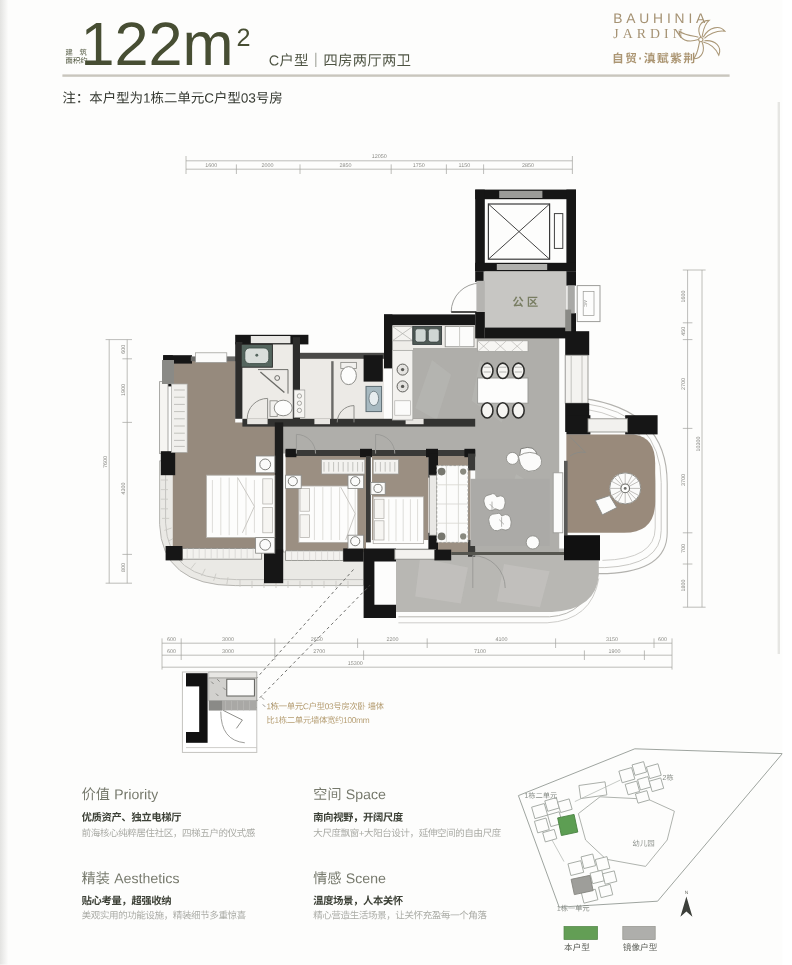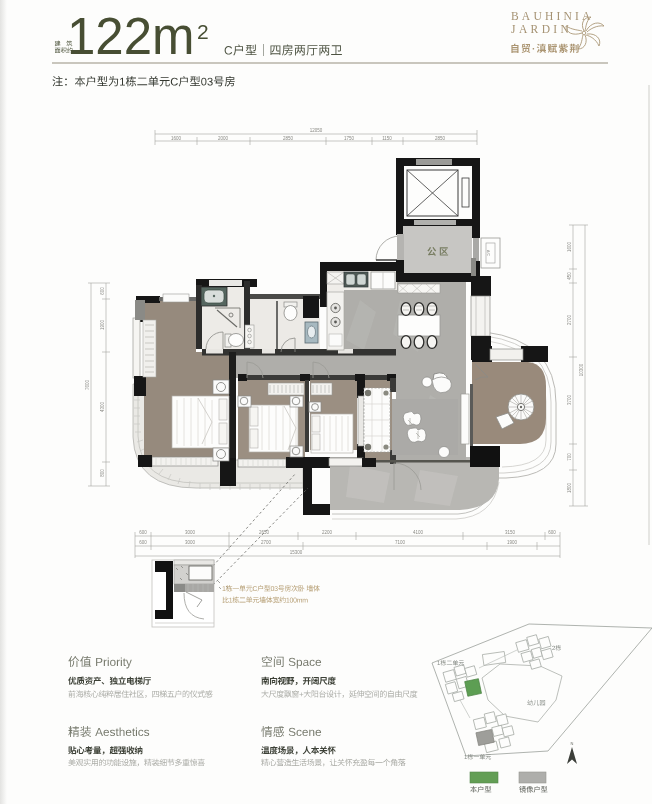--- a/index.html
+++ b/index.html
@@ -13,21 +13,21 @@
   <div class="abs" style="left:0;top:0;width:7px;height:804px;background:linear-gradient(90deg,#e3e3e1,#fdfdfc);"></div>
 
   <div class="abs" style="left:648px;top:85px;width:2px;height:460px;background:#e6e6e3;"></div>
 
   <div class="abs" style="left:67px;top:7px;font-size:51px;color:#474e33;letter-spacing:0px;">122m</div>
 
   <div class="abs" style="left:197px;top:20px;font-size:21px;color:#474e33;">2</div>
 
   <div class="abs" style="left:52px;top:62px;width:556px;height:1.5px;background:#c9c6bd;"></div>
 
-  <div class="abs" style="left:511px;top:10px;font-family:Liberation Serif, serif;font-size:11.5px;letter-spacing:3.2px;color:#a59273;">BAUHINIA</div>
+  <div class="abs" style="left:511px;top:10px;font-family:Liberation Sans, sans-serif;font-size:11.5px;letter-spacing:3.2px;color:#a59273;">BAUHINIA</div>
   <div class="abs" style="left:511px;top:23px;font-family:'Liberation Serif',serif;font-size:11.5px;letter-spacing:3.4px;color:#a59273;">JARDIN</div>
 
   <svg class="abs" style="left:558px;top:16px;" width="54" height="36" viewBox="0 0 54 36">
     <g fill="none" stroke="#ab9878" stroke-width="0.9">
       <path d="M26,15 C22,7 26,1 33,1 C28,5 28,11 27,15"></path>
       <path d="M28,15 C33,6 42,5 46,10 C39,9 32,13 29,16"></path>
       <path d="M29,18 C38,17 44,23 41,30 C38,23 32,20 28,19"></path>
       <path d="M27,19 C30,26 27,33 20,33 C24,28 24,22 25,19"></path>
       <path d="M24,17 C15,20 8,17 8,10 C14,14 21,14 24,15"></path>
       <circle cx="26" cy="17" r="1.8"></circle>

